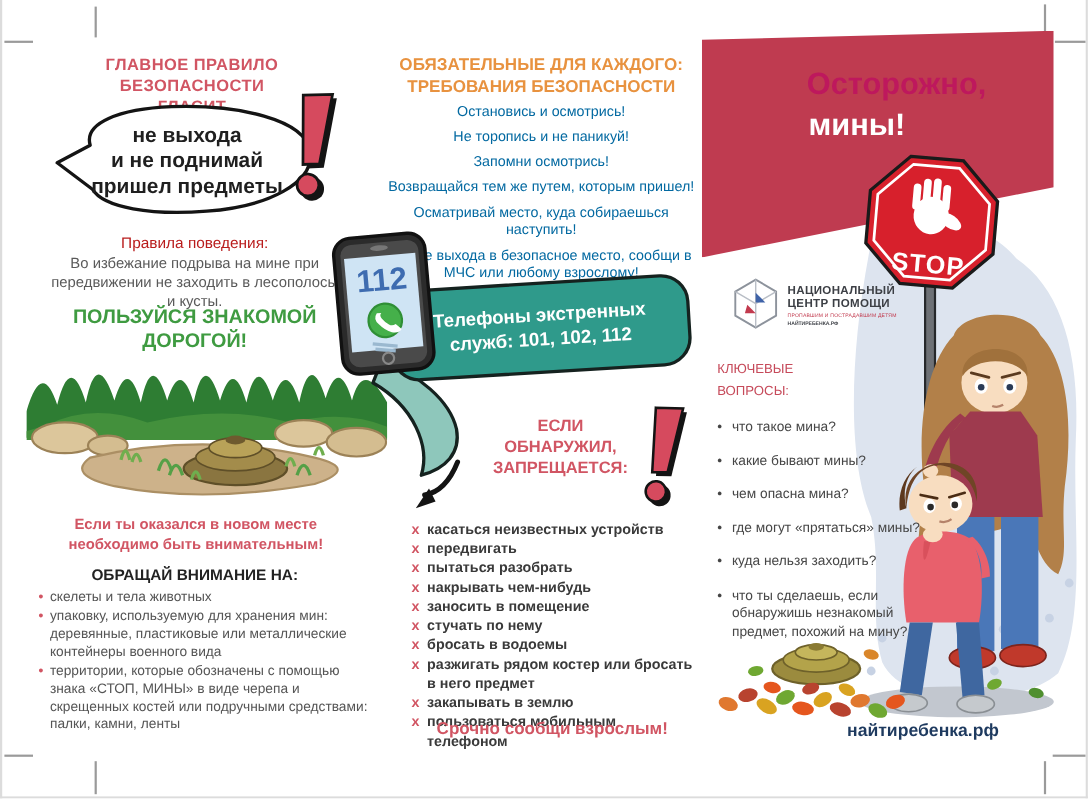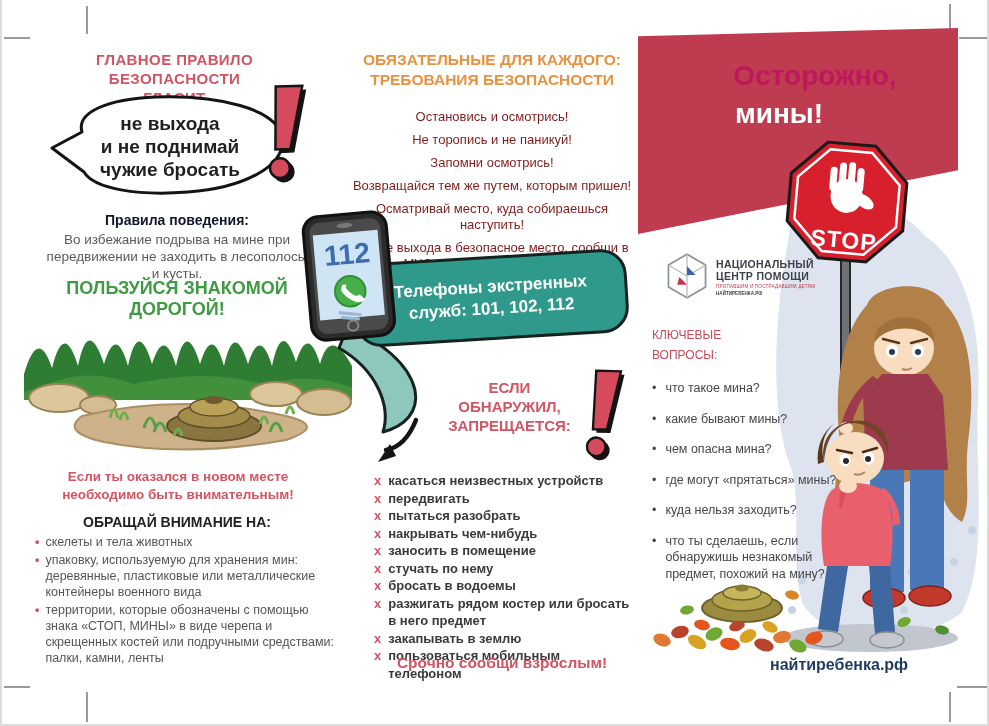--- a/index.html
+++ b/index.html
@@ -7,32 +7,32 @@
     font-family:"Liberation Sans",sans-serif;color:#3a3a3a;
     border-left:2px solid #dcdcdc;border-right:2px solid #dcdcdc;border-bottom:2px solid #dcdcdc;box-sizing:border-box;}
   .abs{position:absolute;}
   .ctr{text-align:center;}
   .cropmark{position:absolute;background:#9a9a9a;}
   
   .l-title{left:55px;top:50px;width:235px;font-weight:bold;font-size:15px;line-height:19px;color:#d15563;letter-spacing:.4px;}
   .bubble-wrap{left:40px;top:92px;width:250px;height:112px;}
   .bubble-text{left:62px;top:112px;width:212px;font-weight:bold;font-size:19px;line-height:23px;color:#1f1f1f;}
   .excl-left{left:248px;top:78px;width:58px;height:112px;transform:rotate(4deg);}
-  .rules-title{left:35px;top:212px;width:280px;font-weight:bold;font-size:14px;color:#0f172a;}
+  .rules-title{left:35px;top:212px;width:280px;font-weight:normal;font-size:14px;color:#b91c1c;}
   .rules-text{left:42px;top:231px;width:266px;font-size:13.5px;line-height:17px;color:#5a5a5a;}
   .rules-green{left:25px;top:278px;width:300px;font-weight:bold;font-size:18px;color:#3f9b41;}
   .scene{left:22px;top:296px;width:328px;height:172px;}
   .l-alert{left:28px;top:468px;width:296px;font-weight:bold;font-size:13.5px;line-height:18px;color:#d15563;}
   .watch-title{left:35px;top:514px;width:280px;font-weight:bold;font-size:14px;color:#222;}
   .watch-list{left:33px;top:534px;width:308px;font-size:12.5px;line-height:16px;color:#555;}
   .watch-item{display:flex;gap:6px;margin-bottom:2px;}
   .watch-item .bullet{color:#d15563;font-weight:bold;line-height:16px;}
   
   .m-title{left:348px;top:50px;width:284px;font-weight:bold;font-size:15.5px;line-height:20px;color:#e8923f;}
-  .req-list{left:347px;top:109px;width:286px;font-size:13px;line-height:16px;color:#7f1d1d;}
+  .req-list{left:347px;top:93px;width:286px;font-size:13px;line-height:16px;color:#0369a1;}
   .req-item{margin-bottom:7px;}
   .phone{left:295px;top:211px;width:106px;height:132px;transform:rotate(-5deg);z-index:3;}
   .hotline{left:352px;top:256px;width:268px;height:78px;background:#2f9a8b;border:3px solid #15221f;border-radius:26px;
     transform:rotate(-3.5deg);z-index:2;display:flex;flex-direction:column;justify-content:center;}
   .hotline div{color:#fff;font-weight:bold;font-size:17px;line-height:22px;text-align:center;}
   .arm{left:333px;top:326px;width:95px;height:110px;z-index:1;}
   .forb-title{left:415px;top:378px;width:185px;font-weight:bold;font-size:15px;line-height:19px;color:#d15563;}
   .excl-mid{left:568px;top:360px;width:54px;height:110px;transform:rotate(7deg);}
   .arrow{left:370px;top:416px;width:48px;height:48px;}
   .forb-list{left:372px;top:472px;width:262px;font-size:13px;line-height:17.5px;font-weight:bold;color:#3a3a3a;}
@@ -75,21 +75,21 @@
     <div>БЕЗОПАСНОСТИ</div>
     <div>ГЛАСИТ</div>
   </div>
 
   <svg class="abs bubble-wrap" viewBox="0 0 250 112">
     <path d="M10,56 L40,40 C34,20 66,7 114,5 C174,3 236,16 240,46 C244,74 202,96 146,100 C96,104 52,97 42,80 Z" fill="#ffffff" stroke="#141414" stroke-width="3" stroke-linejoin="round"></path>
   </svg>
   <div class="abs ctr bubble-text">
     <div>не выхода</div>
     <div>и не поднимай</div>
-    <div>чужие бросать</div>
+    <div>пришел предметы</div>
   </div>
 
   <svg class="abs excl-left" viewBox="0 0 70 130">
     <path d="M32,12 L64,9 L55,86 L37,88 Z" fill="#141414"></path>
     <circle cx="44" cy="110" r="13" fill="#141414"></circle>
     <path d="M27,8 L59,5 L50,82 L32,84 Z" fill="#d64a5e" stroke="#141414" stroke-width="3"></path>
     <circle cx="39" cy="106" r="12" fill="#d64a5e" stroke="#141414" stroke-width="3"></circle>
   </svg>
 
   <div class="abs ctr rules-title">Правила поведения:</div>

